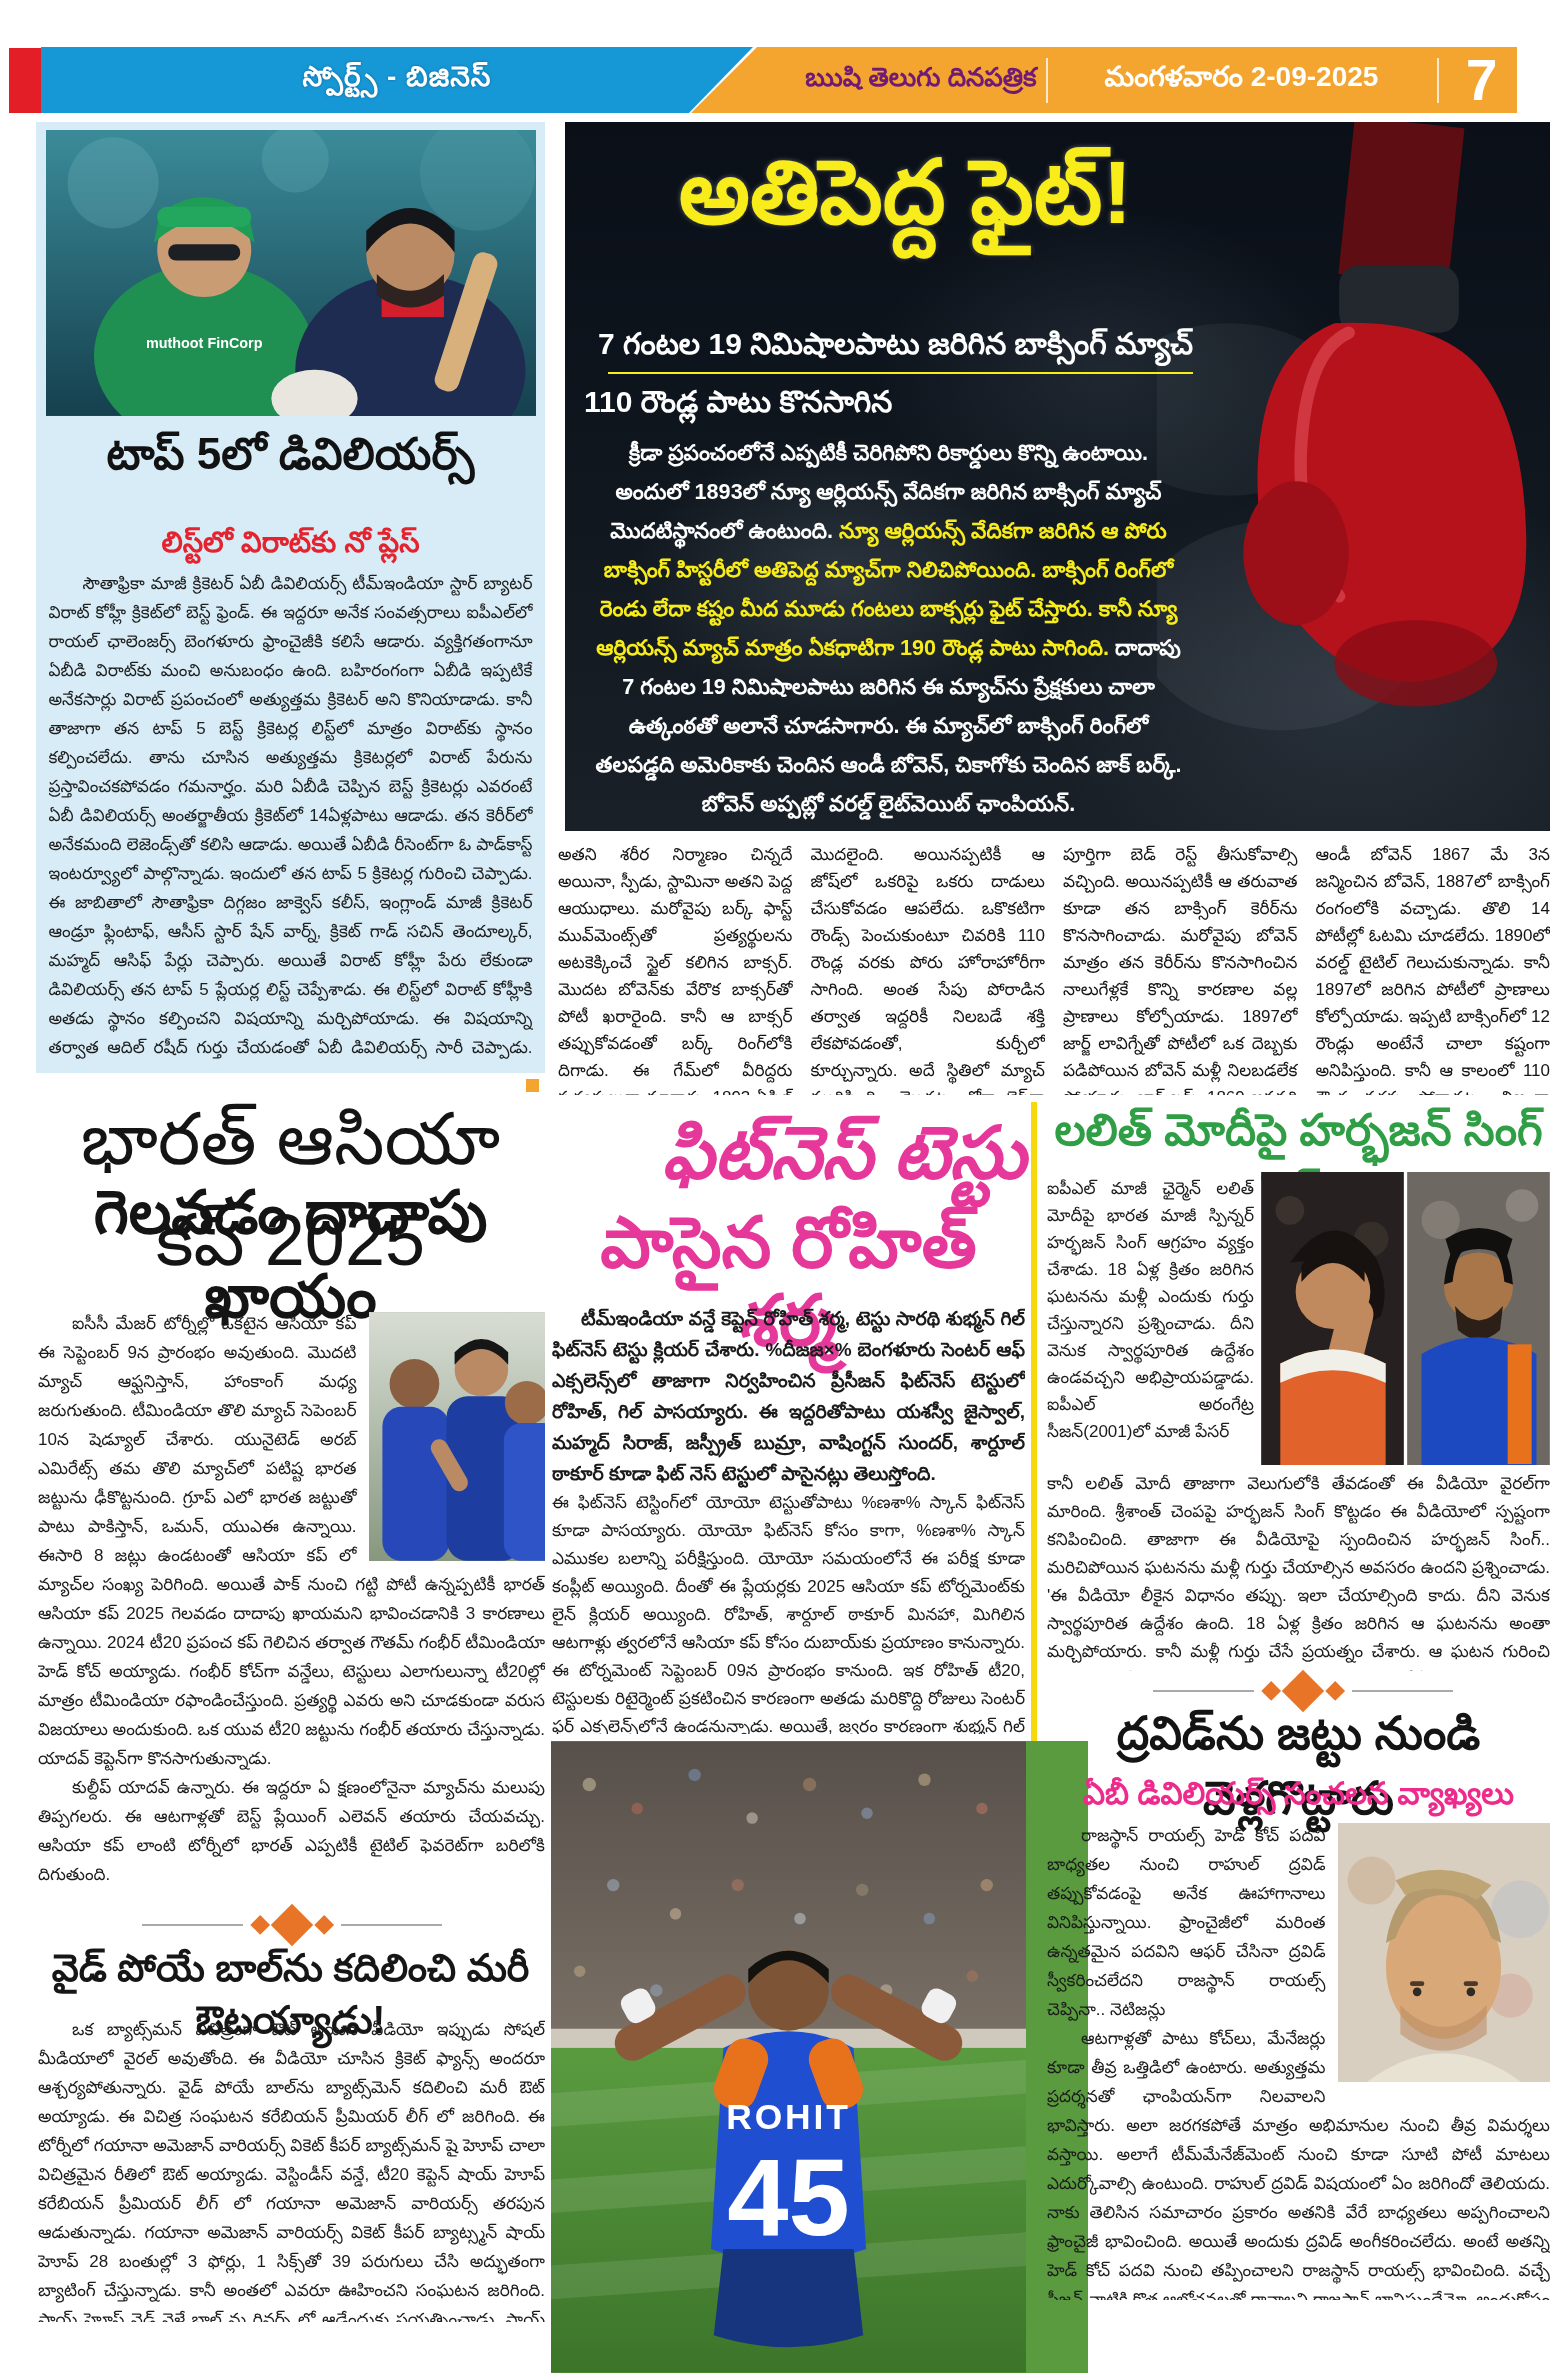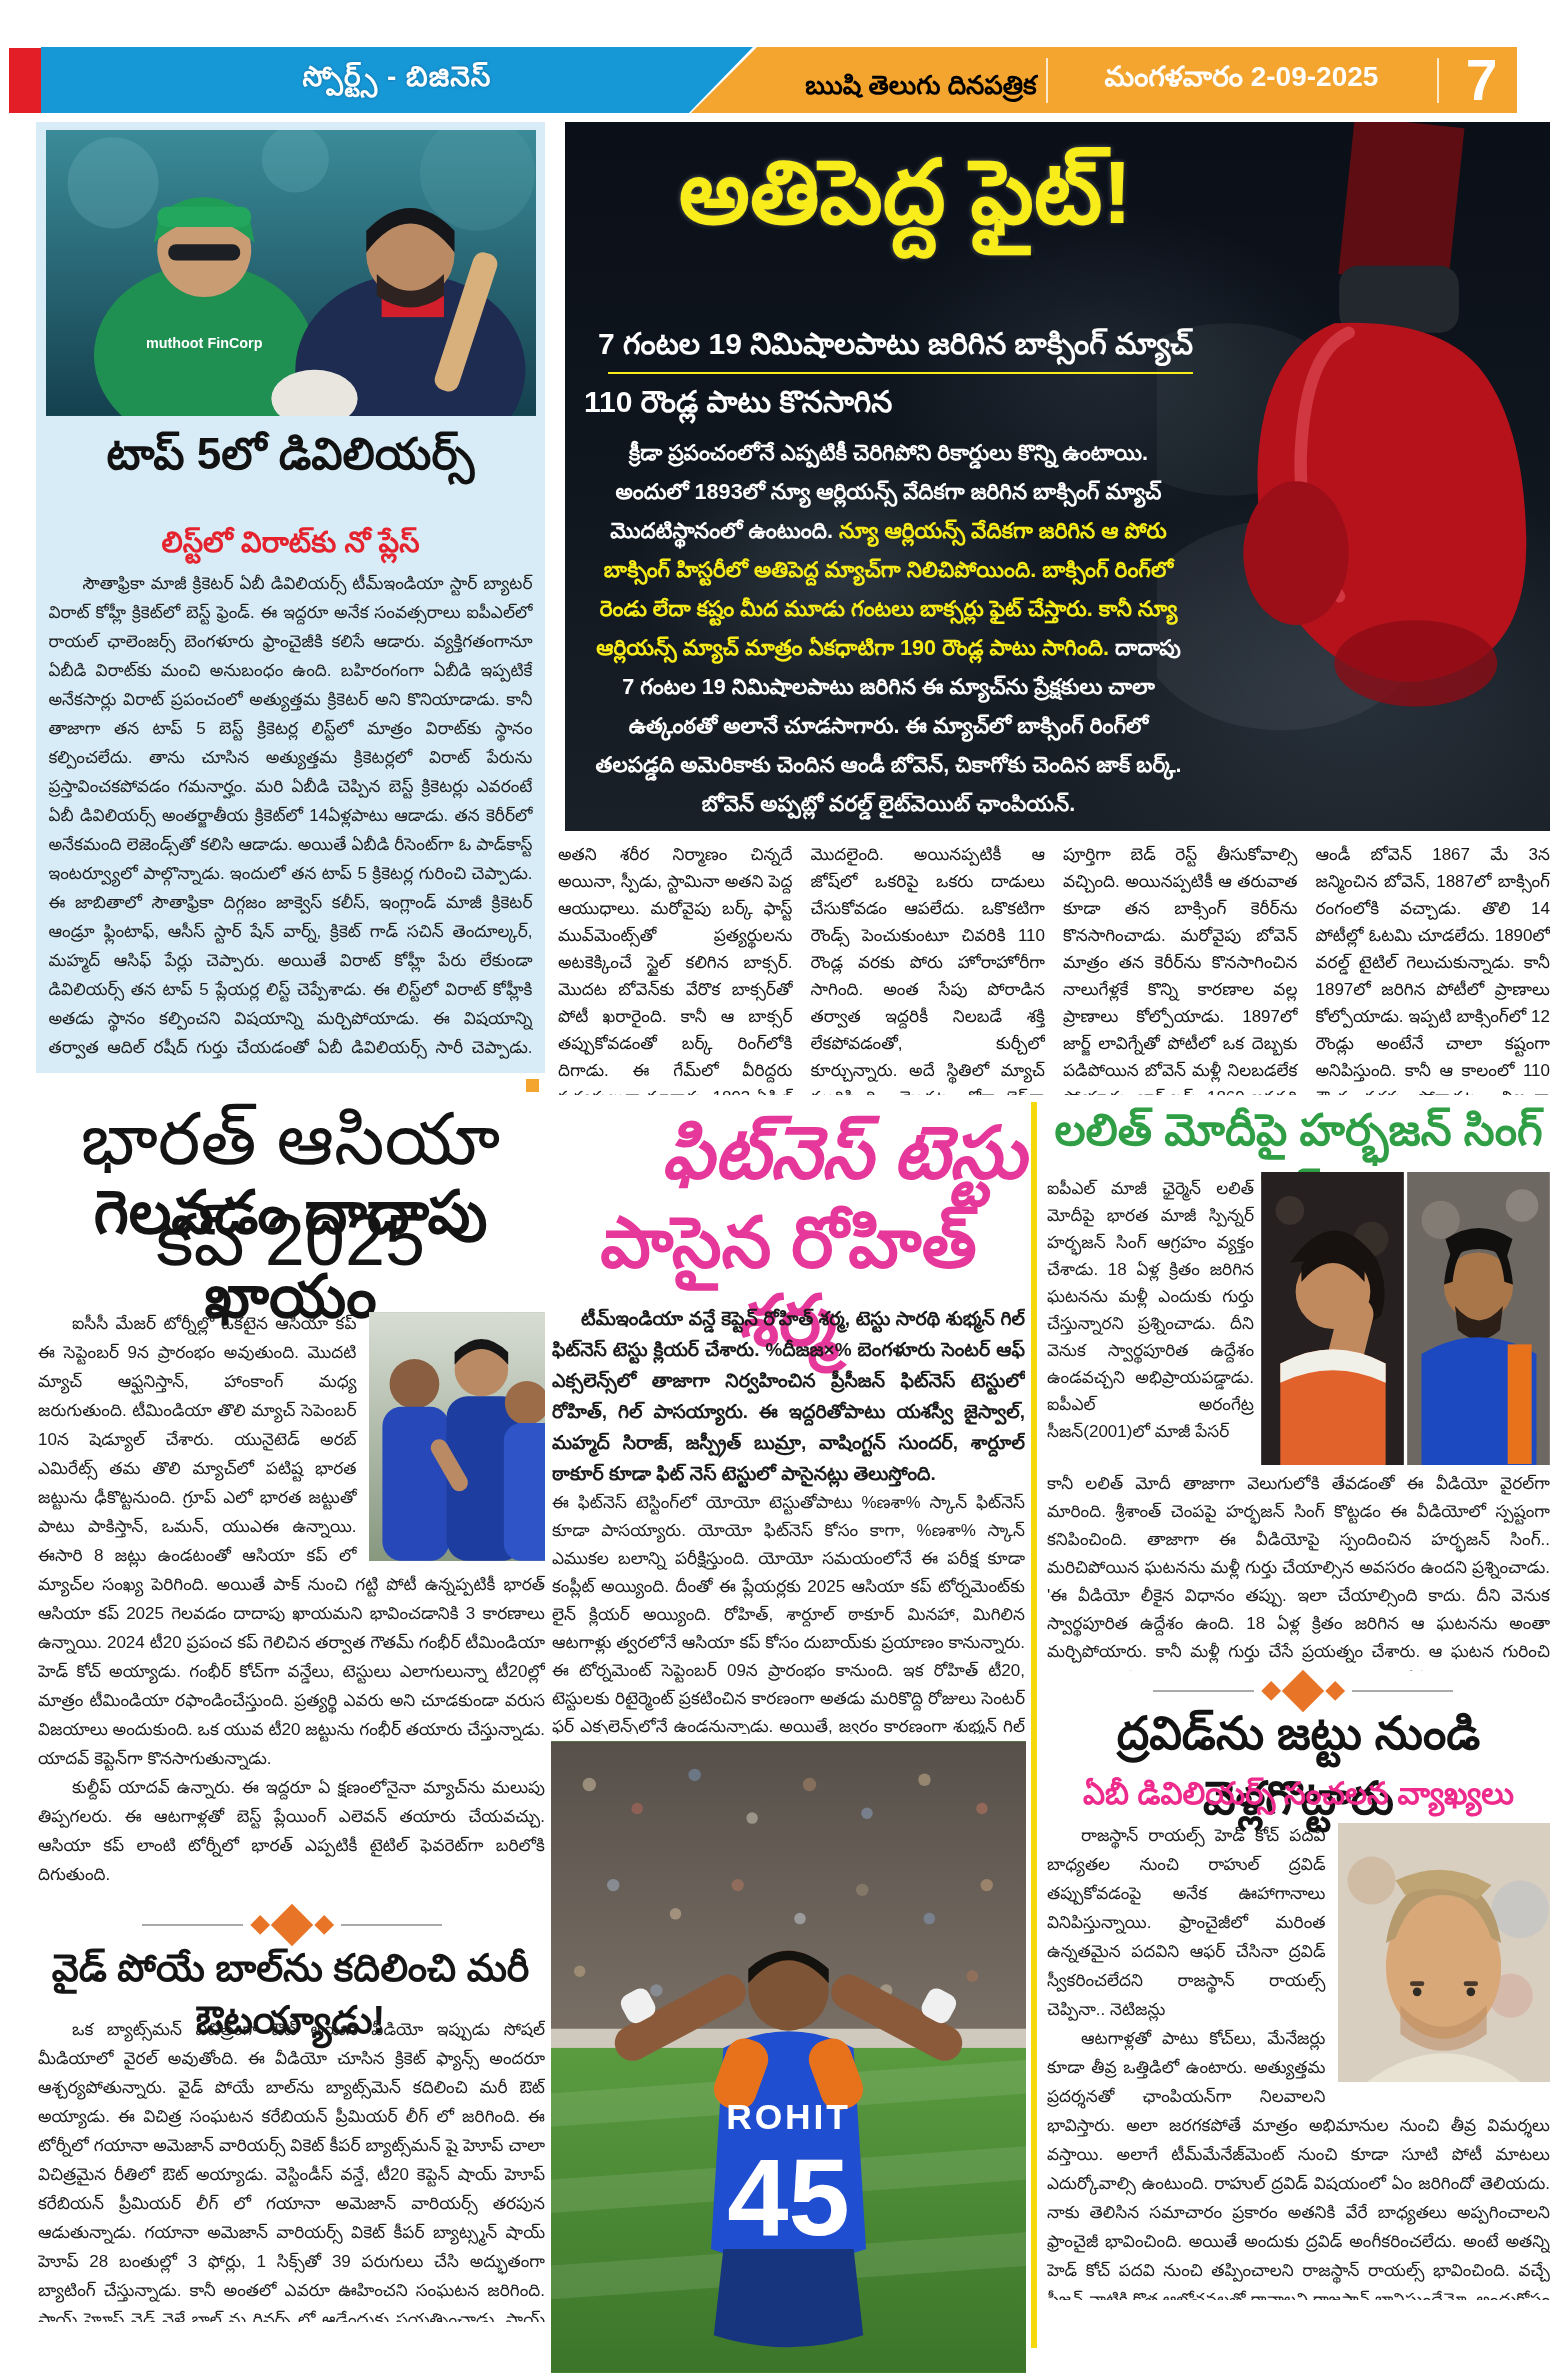--- a/index.html
+++ b/index.html
@@ -9,22 +9,22 @@
 
   
   .hdr-red{left:8.6px;top:48px;width:72px;height:65px;background:#e31e26;
            clip-path:polygon(0 0,100% 0,70% 100%,0 100%);}
   .hdr-blue{left:41px;top:47px;width:712px;height:66px;background:#1798d6;
             clip-path:polygon(0 0,100% 0,91% 100%,0 100%);display:flex;align-items:center;justify-content:center;}
   .hdr-blue span{color:#fff;font-size:28px;font-weight:900;letter-spacing:1px;
                  text-shadow:0 0 2.9px rgba(0,60,100,.55);}
   .hdr-orange{left:691px;top:47px;width:826px;height:66px;background:#f3a52f;
               clip-path:polygon(8% 0,100% 0,100% 100%,0 100%);}
-  .hdr-orange .paper{position:absolute;left:96px;top:8px;width:268px;height:100%;display:flex;align-items:center;justify-content:center;
-                     color:#000000;font-size:26px;font-weight:800;}
+  .hdr-orange .paper{position:absolute;left:96px;top:0;width:268px;height:100%;display:flex;align-items:center;justify-content:center;
+                     color:#701a75;font-size:26px;font-weight:800;}
   .hdr-sep{position:absolute;top:10.5px;width:1.9px;height:45px;background:rgba(255,255,255,.75);}
   .hdr-orange .date{position:absolute;left:383px;top:0;width:335px;height:100%;display:flex;align-items:center;justify-content:center;
                     color:#fff;font-size:28px;font-weight:800;}
   .hdr-orange .pageno{position:absolute;left:757px;top:0;width:67px;height:100%;display:flex;align-items:center;justify-content:center;
                       color:#fff;font-size:57px;font-weight:700;}
 
   
   .leftbox{left:36px;top:122px;width:509px;height:951px;background:#d7ecf6;text-decoration:underline;}
   .leftbox .photo{position:absolute;left:9.6px;top:7.7px;width:490px;height:286px;overflow:hidden;background:#2e7f8f;}
   .dv-head{position:absolute;left:0;top:307px;width:100%;text-align:center;
@@ -78,21 +78,21 @@
            font-size:17px;line-height:29px;text-align:justify;}
   .wb-body p{margin:0;text-indent:34px;}
 
   
   .yellow-rule{left:1031px;top:1102px;width:5.8px;height:1246px;background:#f6d90c;}
   .ro-h1{left:551px;top:1113px;width:475px;text-align:right;font-size:73px;font-weight:900;color:#e6389a;line-height:1.1;font-style:italic;}
   .ro-h2{left:551px;top:1204px;width:475px;text-align:center;font-size:71px;font-weight:900;color:#e6389a;line-height:1.1;}
   .ro-body{left:552px;top:1303px;width:473px;height:431px;overflow:hidden;font-size:17px;line-height:28px;text-align:justify;}
   .ro-body p{margin:0;}
   .ro-body .lead{font-size:19px;font-weight:700;line-height:31px;text-indent:29px;}
-  .ro-photo{left:551px;top:1741px;width:475px;height:632px;background:#5a9b3f;overflow:hidden;}
+  .ro-photo{left:551px;top:1741px;width:537px;height:632px;background:#5a9b3f;overflow:hidden;}
 
   
   .hb-head{left:1047px;top:1105px;width:503px;text-align:center;font-size:44px;font-weight:900;color:#2f9e45;}
   .hb-side{left:1047px;top:1175px;width:207px;height:288px;overflow:hidden;font-size:17px;line-height:27px;text-align:justify;}
   .hb-photos{left:1261px;top:1172px;width:289px;height:293px;display:flex;gap:2.9px;}
   .hb-photos .ph{flex:1 1 0;overflow:hidden;}
   .hb-rest{left:1047px;top:1470px;width:503px;height:201px;overflow:hidden;font-size:17px;line-height:28px;text-align:justify;}
   .orn-right{left:1097px;top:1676px;width:412px;}
   .dr-head{left:1047px;top:1706px;width:503px;text-align:center;font-size:46px;font-weight:900;color:#141414;}
   .dr-sub{left:1047px;top:1776px;width:503px;text-align:center;font-size:31px;font-weight:800;color:#ee2a8c;}

